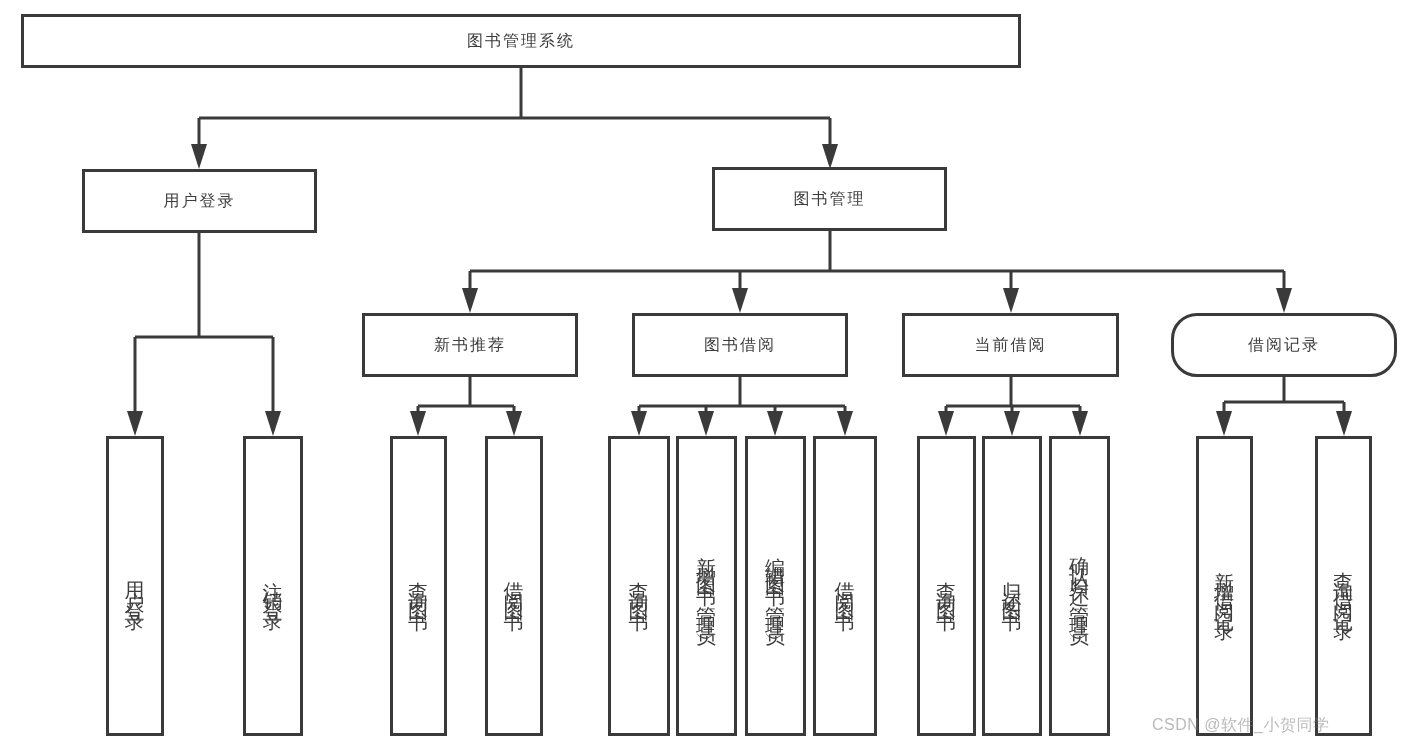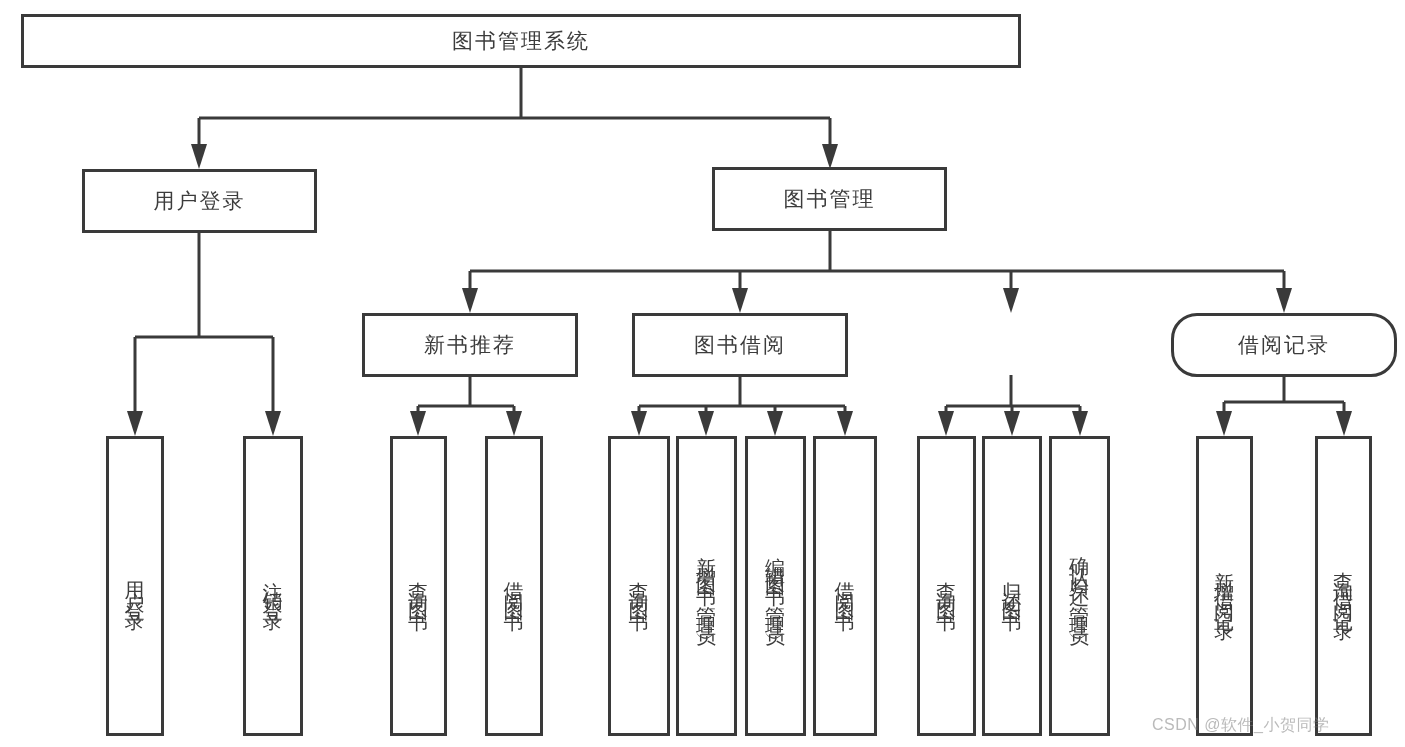--- a/index.html
+++ b/index.html
@@ -27,21 +27,21 @@
     stroke: none;
   }
   .node {
     position: absolute;
     box-sizing: border-box;
     border: 3px solid #3a3a3a;
     background: #ffffff;
     display: flex;
     align-items: center;
     justify-content: center;
-    font-size: 21px;
+    font-size: 16px;
     color: #3c3c3c;
     letter-spacing: 2px;
     z-index: 2;
     text-align: center;
   }
   .node.v {
     writing-mode: vertical-rl;
     text-orientation: mixed;
     font-size: 20px;
     letter-spacing: 10px;
@@ -114,20 +114,21 @@
     </g>
   </svg>
 
   <div class="node" style="left:21px; top:14px; width:1000px; height:54px;">图书管理系统</div>
 
   <div class="node" style="left:82px; top:169px; width:235px; height:64px;">用户登录</div>
   <div class="node" style="left:712px; top:167px; width:235px; height:64px;">图书管理</div>
 
   <div class="node" style="left:362px; top:313px; width:216px; height:64px;">新书推荐</div>
   <div class="node" style="left:632px; top:313px; width:216px; height:64px;">图书借阅</div>
+  <div class="node" style="left:902px; top:313px; width:217px; height:64px;">当前借阅</div>
   <div class="node" style="left:1171px; top:313px; width:226px; height:64px;border-radius:26px;">借阅记录</div>
 
   <div class="node v" style="left:106px; top:436px; width:58px; height:300px;">用户登录</div>
   <div class="node v" style="left:243px; top:436px; width:60px; height:300px;">注销登录</div>
 
   <div class="node v" style="left:390px; top:436px; width:57px; height:300px;">查询图书</div>
   <div class="node v" style="left:485px; top:436px; width:58px; height:300px;">借阅图书</div>
 
   <div class="node v" style="left:608px; top:436px; width:62px; height:300px;">查询图书</div>
   <div class="node v" style="left:676px; top:436px; width:61px; height:300px;">新增图书（管理员）</div>

